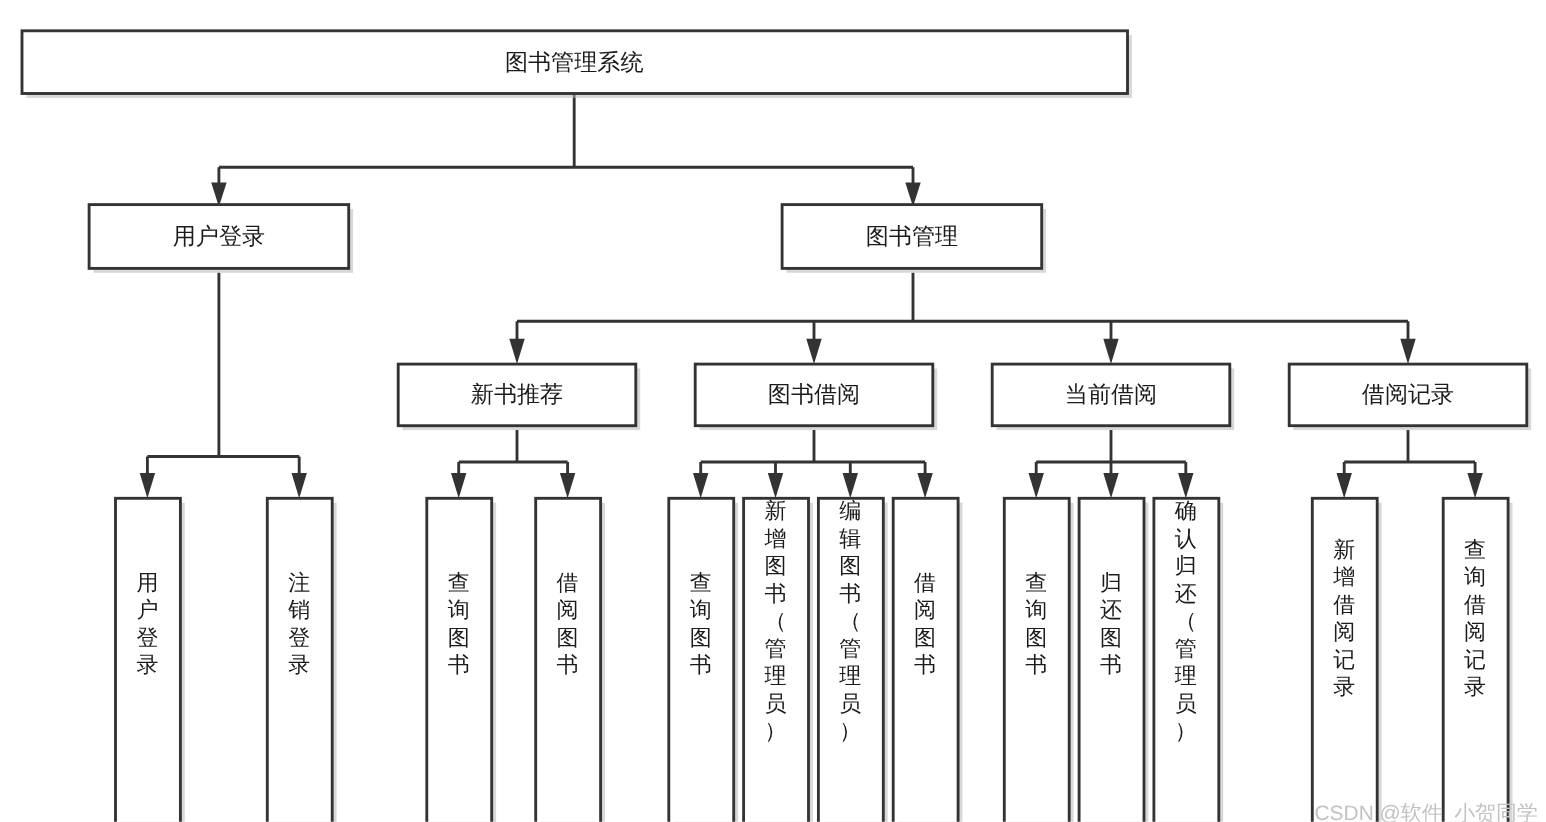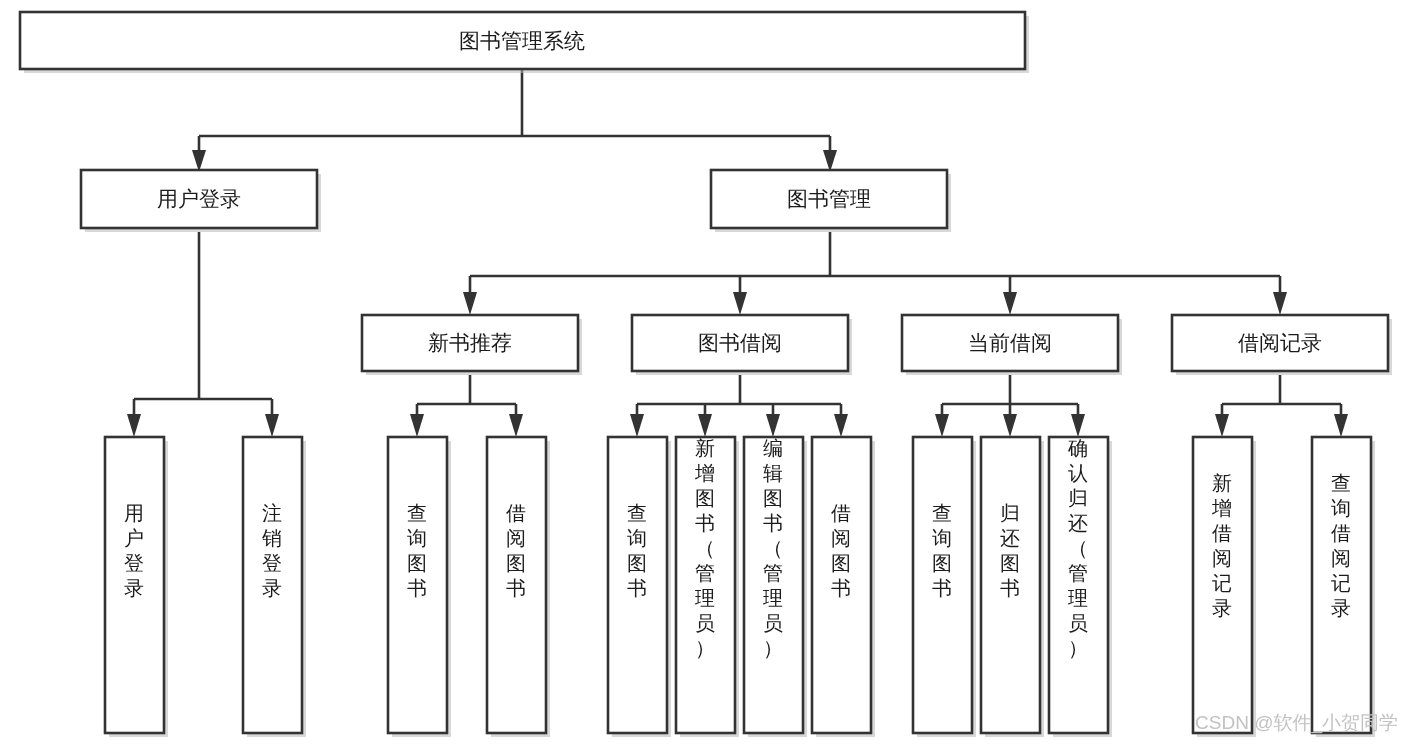--- a/index.html
+++ b/index.html
@@ -9,21 +9,21 @@
   }
   body {
     width: 1405px;
     height: 747px;
     font-family: "Liberation Sans", "DejaVu Sans", sans-serif;
     overflow: hidden;
     position: relative;
   }
   #diagram-root {
     position: absolute;
-    left: 0; top: 0;
+    left: 0; top: 16px;
     width: 1405px;
     height: 561px;
   }
   svg.diagram {
     display: block;
     width: 1405px;
     height: 747px;
   }
   .node-rect {
     fill: #ffffff;

